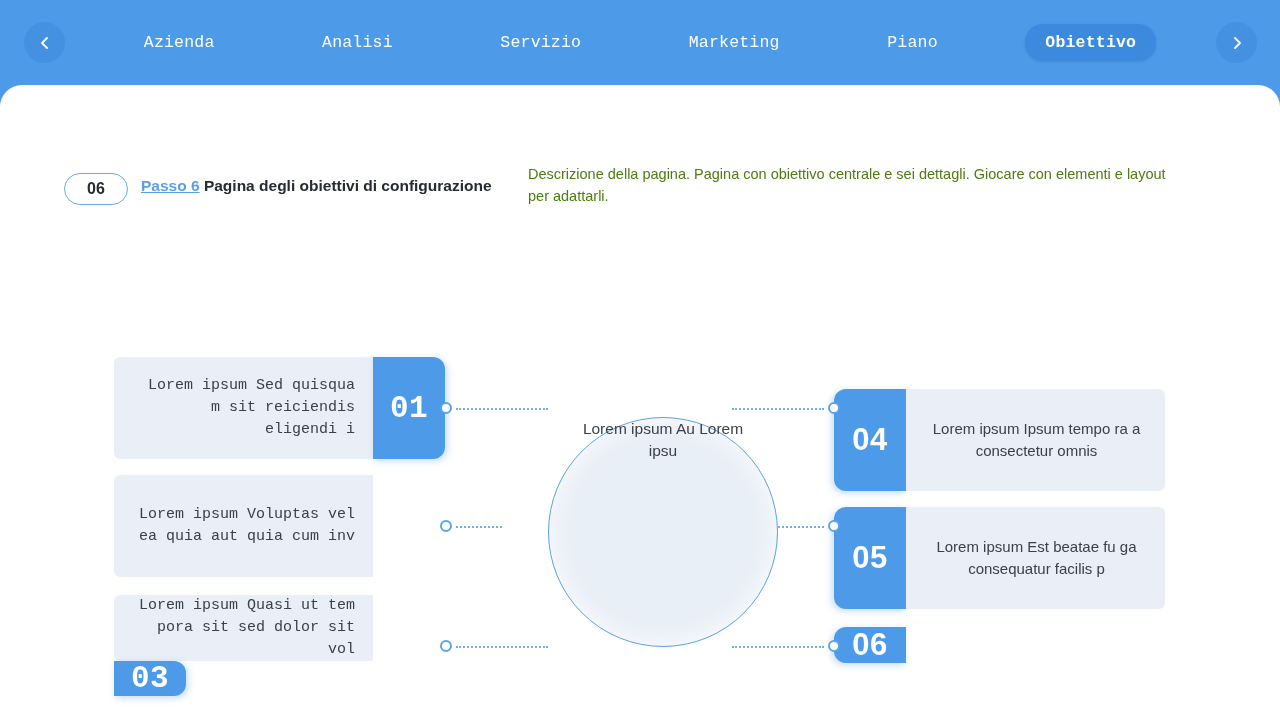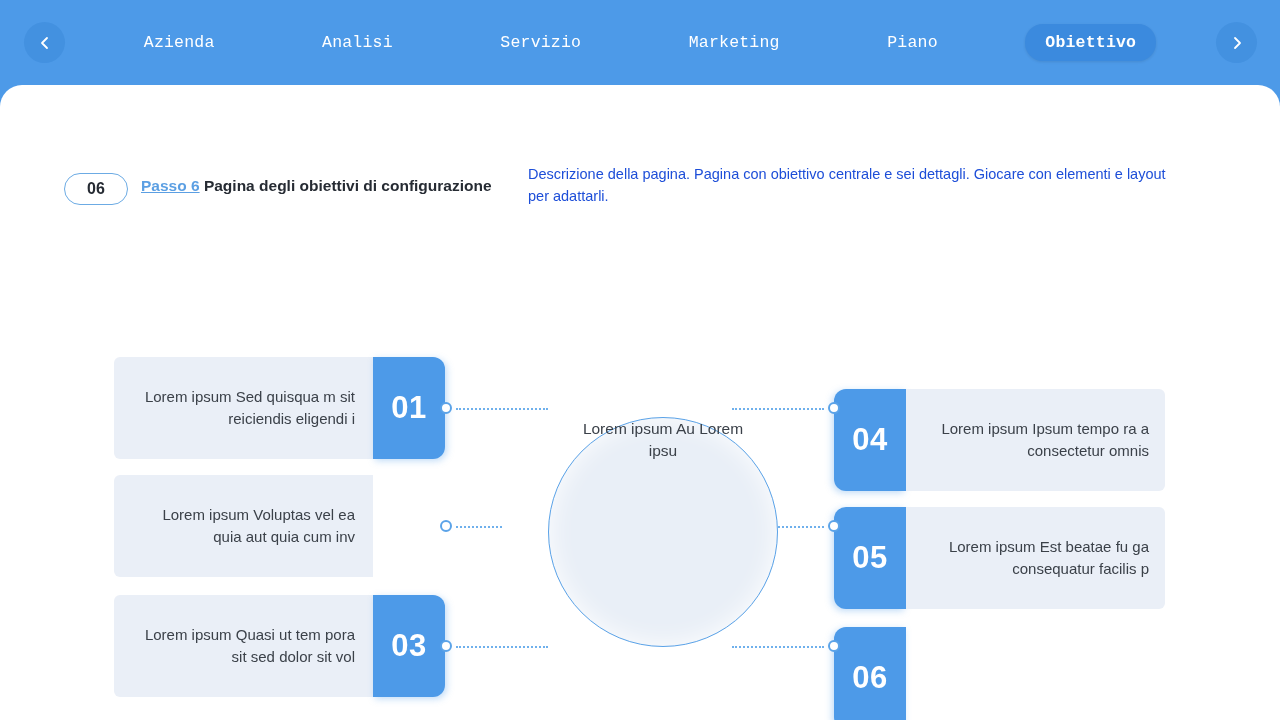--- a/index.html
+++ b/index.html
@@ -132,21 +132,21 @@
   }
   .title-line .step-word { color: #5b9fe3; text-decoration: underline; }
 
   .desc {
     position: absolute;
     left: 464px;
     top: 0px;
     width: 648px;
     font-size: 14.5px;
     line-height: 22px;
-    color: #1d4ed8;
+    color: #4d7c0f;
   }
 
   
   .diagram {
     position: absolute;
     left: 0;
     top: 0;
     width: 1280px;
     height: 720px;
   }
@@ -174,50 +174,50 @@
     color: #ffffff;
     font-size: 31px;
     font-weight: bold;
     display: flex;
     align-items: center;
     justify-content: center;
     letter-spacing: 0.5px;
   }
 
   
-  .row-left { left: 114px; width: 331px; }
+  .row-left { left: 114px; width: 331px; font-family: Liberation Mono, monospace; }
   .row-left .card-text {
     width: 259px;
     border-radius: 6px 0 0 6px;
     justify-content: flex-end;
     text-align: right;
     padding: 0 18px 0 16px;
   }
   .row-left .badge {
     border-radius: 0 12px 12px 0;
     box-shadow: 2px 2px 7px rgba(77,154,232,0.35);
   }
 
   
   .row-right { left: 834px; width: 331px; margin-top: 32px; }
   .row-right .card-text {
     width: 259px;
     border-radius: 0 6px 6px 0;
     justify-content: flex-start;
-    text-align: right;
+    text-align: center;
     padding: 0 16px 0 18px;
   }
   .row-right .badge {
     border-radius: 12px 0 0 12px;
     box-shadow: -2px 2px 7px rgba(77,154,232,0.35);
   }
 
   .r1 { top: 272px; }
   .r2 { top: 390px; }
-  .r3 { top: 510px; }
+  .r3 { top: 510px; flex-direction: column; }
 
   
   .conn-dot {
     position: absolute;
     width: 12px;
     height: 12px;
     border-radius: 50%;
     background: #ffffff;
     border: 2.5px solid #5ba3e8;
     box-sizing: border-box;

